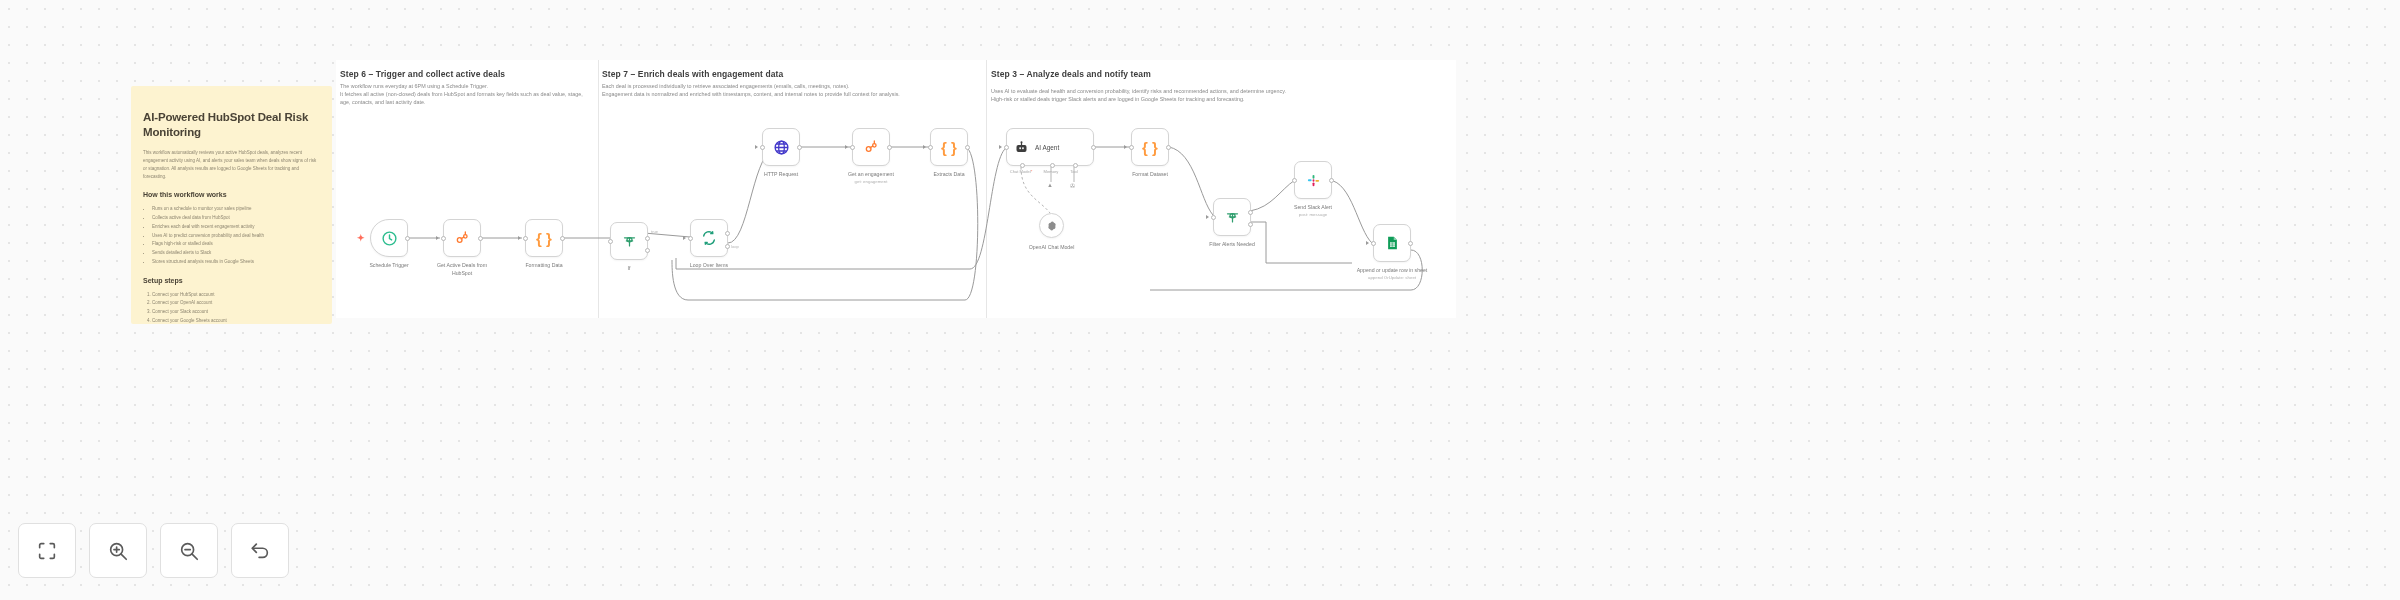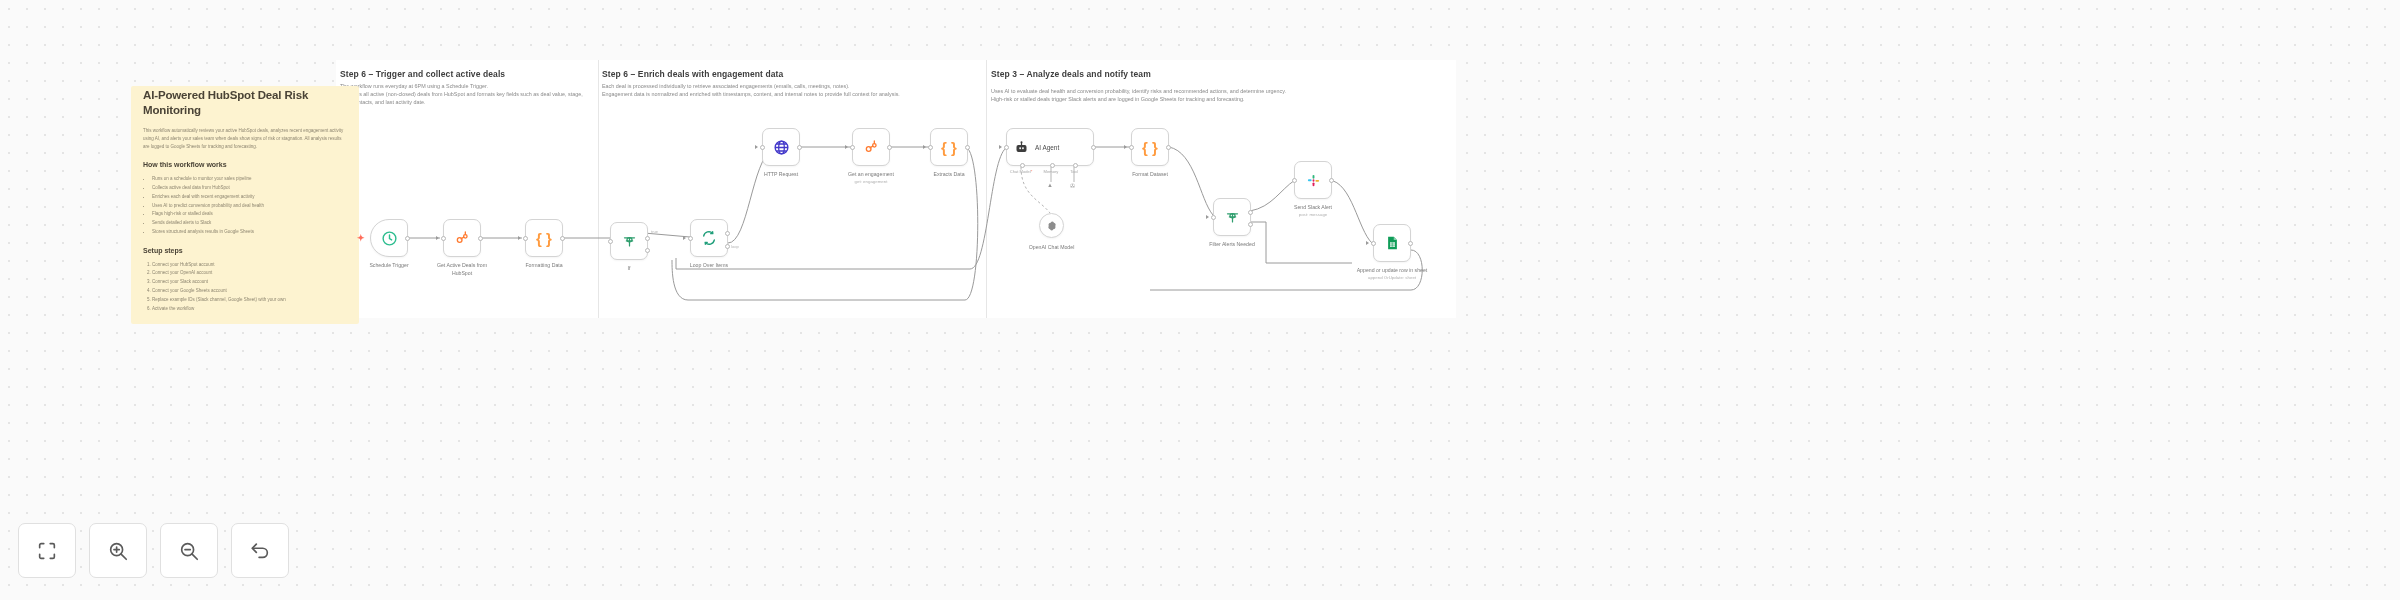--- a/index.html
+++ b/index.html
@@ -36,24 +36,24 @@
     font-size: 5.4px;
     line-height: 1.62;
     color: #8a8a8a;
     white-space: nowrap;
   }
 
   
   .sticky {
     position: absolute;
     left: 131px; top: 86px;
-    width: 228px; height: 238px;
+    width: 201px; height: 238px;
     background: #fdf3d0;
     border-radius: 2px;
-    padding: 2px 12px;
+    padding: 24px 12px;
     overflow: hidden;
   }
   .sticky h1 {
     font-size: 11.5px;
     line-height: 1.32;
     font-weight: bold;
     color: #4a4336;
     letter-spacing: -.15px;
     margin-bottom: 9px;
   }
@@ -211,21 +211,21 @@
 
   <div class="step-panel" style="left:336px; top:60px; width:262px; height:258px; border-left:none;"></div>
   <div class="step-panel" style="left:598px; top:60px; width:388px; height:258px;"></div>
   <div class="step-panel" style="left:986px; top:60px; width:470px; height:258px;"></div>
 
   <div class="step-title" style="left:340px; top:69px;">Step 6 – Trigger and collect active deals</div>
   <div class="step-desc" style="left:340px; top:82px;">The workflow runs everyday at 6PM using a Schedule Trigger.</div>
   <div class="step-desc" style="left:340px; top:90px;">It fetches all active (non-closed) deals from HubSpot and formats key fields such as deal value, stage,</div>
   <div class="step-desc" style="left:340px; top:98px;">age, contacts, and last activity date.</div>
 
-  <div class="step-title" style="left:602px; top:69px;">Step 6 – Enrich deals with engagement data</div>
+  <div class="step-title" style="left:602px; top:69px;">Step 7 – Enrich deals with engagement data</div>
   <div class="step-desc" style="left:602px; top:82px;">Each deal is processed individually to retrieve associated engagements (emails, calls, meetings, notes).</div>
   <div class="step-desc" style="left:602px; top:90px;">Engagement data is normalized and enriched with timestamps, content, and internal notes to provide full context for analysis.</div>
 
   <div class="step-title" style="left:991px; top:69px;">Step 3 – Analyze deals and notify team</div>
   <div class="step-desc" style="left:991px; top:87px;">Uses AI to evaluate deal health and conversion probability, identify risks and recommended actions, and determine urgency.</div>
   <div class="step-desc" style="left:991px; top:95px;">High-risk or stalled deals trigger Slack alerts and are logged in Google Sheets for tracking and forecasting.</div>
 
   <div class="sticky">
     <h1>AI-Powered HubSpot Deal Risk Monitoring</h1>
     <p class="intro">This workflow automatically reviews your active HubSpot deals, analyzes recent engagement activity using AI, and alerts your sales team when deals show signs of risk or stagnation. All analysis results are logged to Google Sheets for tracking and forecasting.</p>

